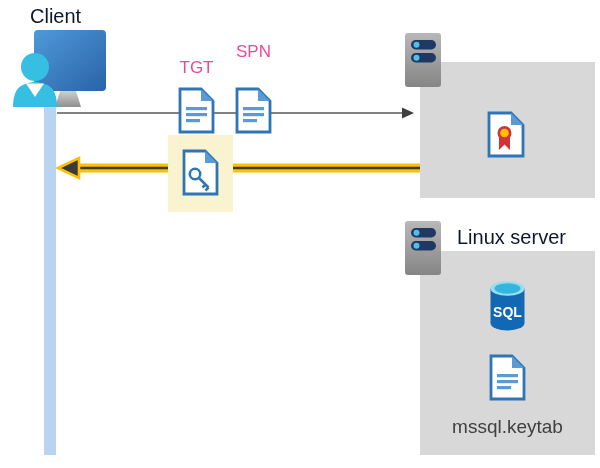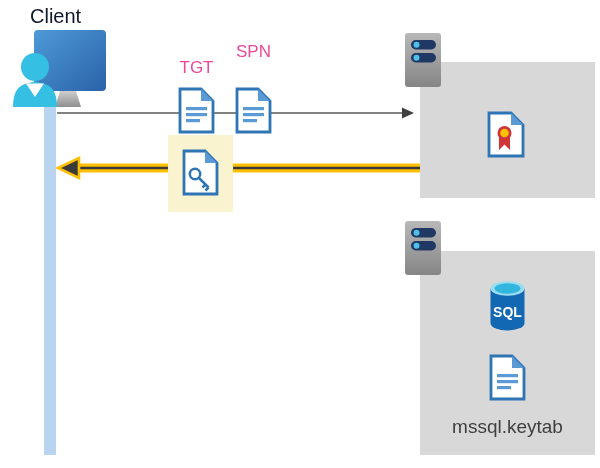--- a/index.html
+++ b/index.html
@@ -116,20 +116,21 @@
   </svg>
 
   <svg class="abs icon" style="left:487px;top:111px;" width="38" height="47" viewBox="0 0 38 47">
     <path d="M2 2 H24 L36 14 V45 H2 Z" fill="#ffffff" stroke="#2e75b6" stroke-width="2.8"></path>
     <polygon points="24,2 36,14 24,14" fill="#5b9bd5"></polygon>
     <path d="M12 26 L12 39 L17.5 33.5 L23 39 L23 26 Z" fill="#d13438"></path>
     <circle cx="17.5" cy="22" r="7" fill="#d13438"></circle>
     <circle cx="17.5" cy="22" r="4.3" fill="#ffc000"></circle>
   </svg>
 
+  <div class="abs label heading" style="left:457px;top:224px;">Linux server</div>
 
   <svg class="abs icon" style="left:404px;top:220px;" width="38" height="56" viewBox="0 0 38 56">
     <rect x="1" y="1" width="36" height="54" rx="3" fill="url(#gradSrv)"></rect>
     <rect x="7" y="8" width="25" height="9.5" rx="4.7" fill="#1f3864"></rect>
     <circle cx="12.5" cy="12.7" r="3" fill="#4fc0e8"></circle>
     <rect x="7" y="21" width="25" height="9.5" rx="4.7" fill="#1f3864"></rect>
     <circle cx="12.5" cy="25.7" r="3" fill="#4fc0e8"></circle>
   </svg>
 
   <svg class="abs icon" style="left:488px;top:280px;" width="39" height="51" viewBox="0 0 39 51">

